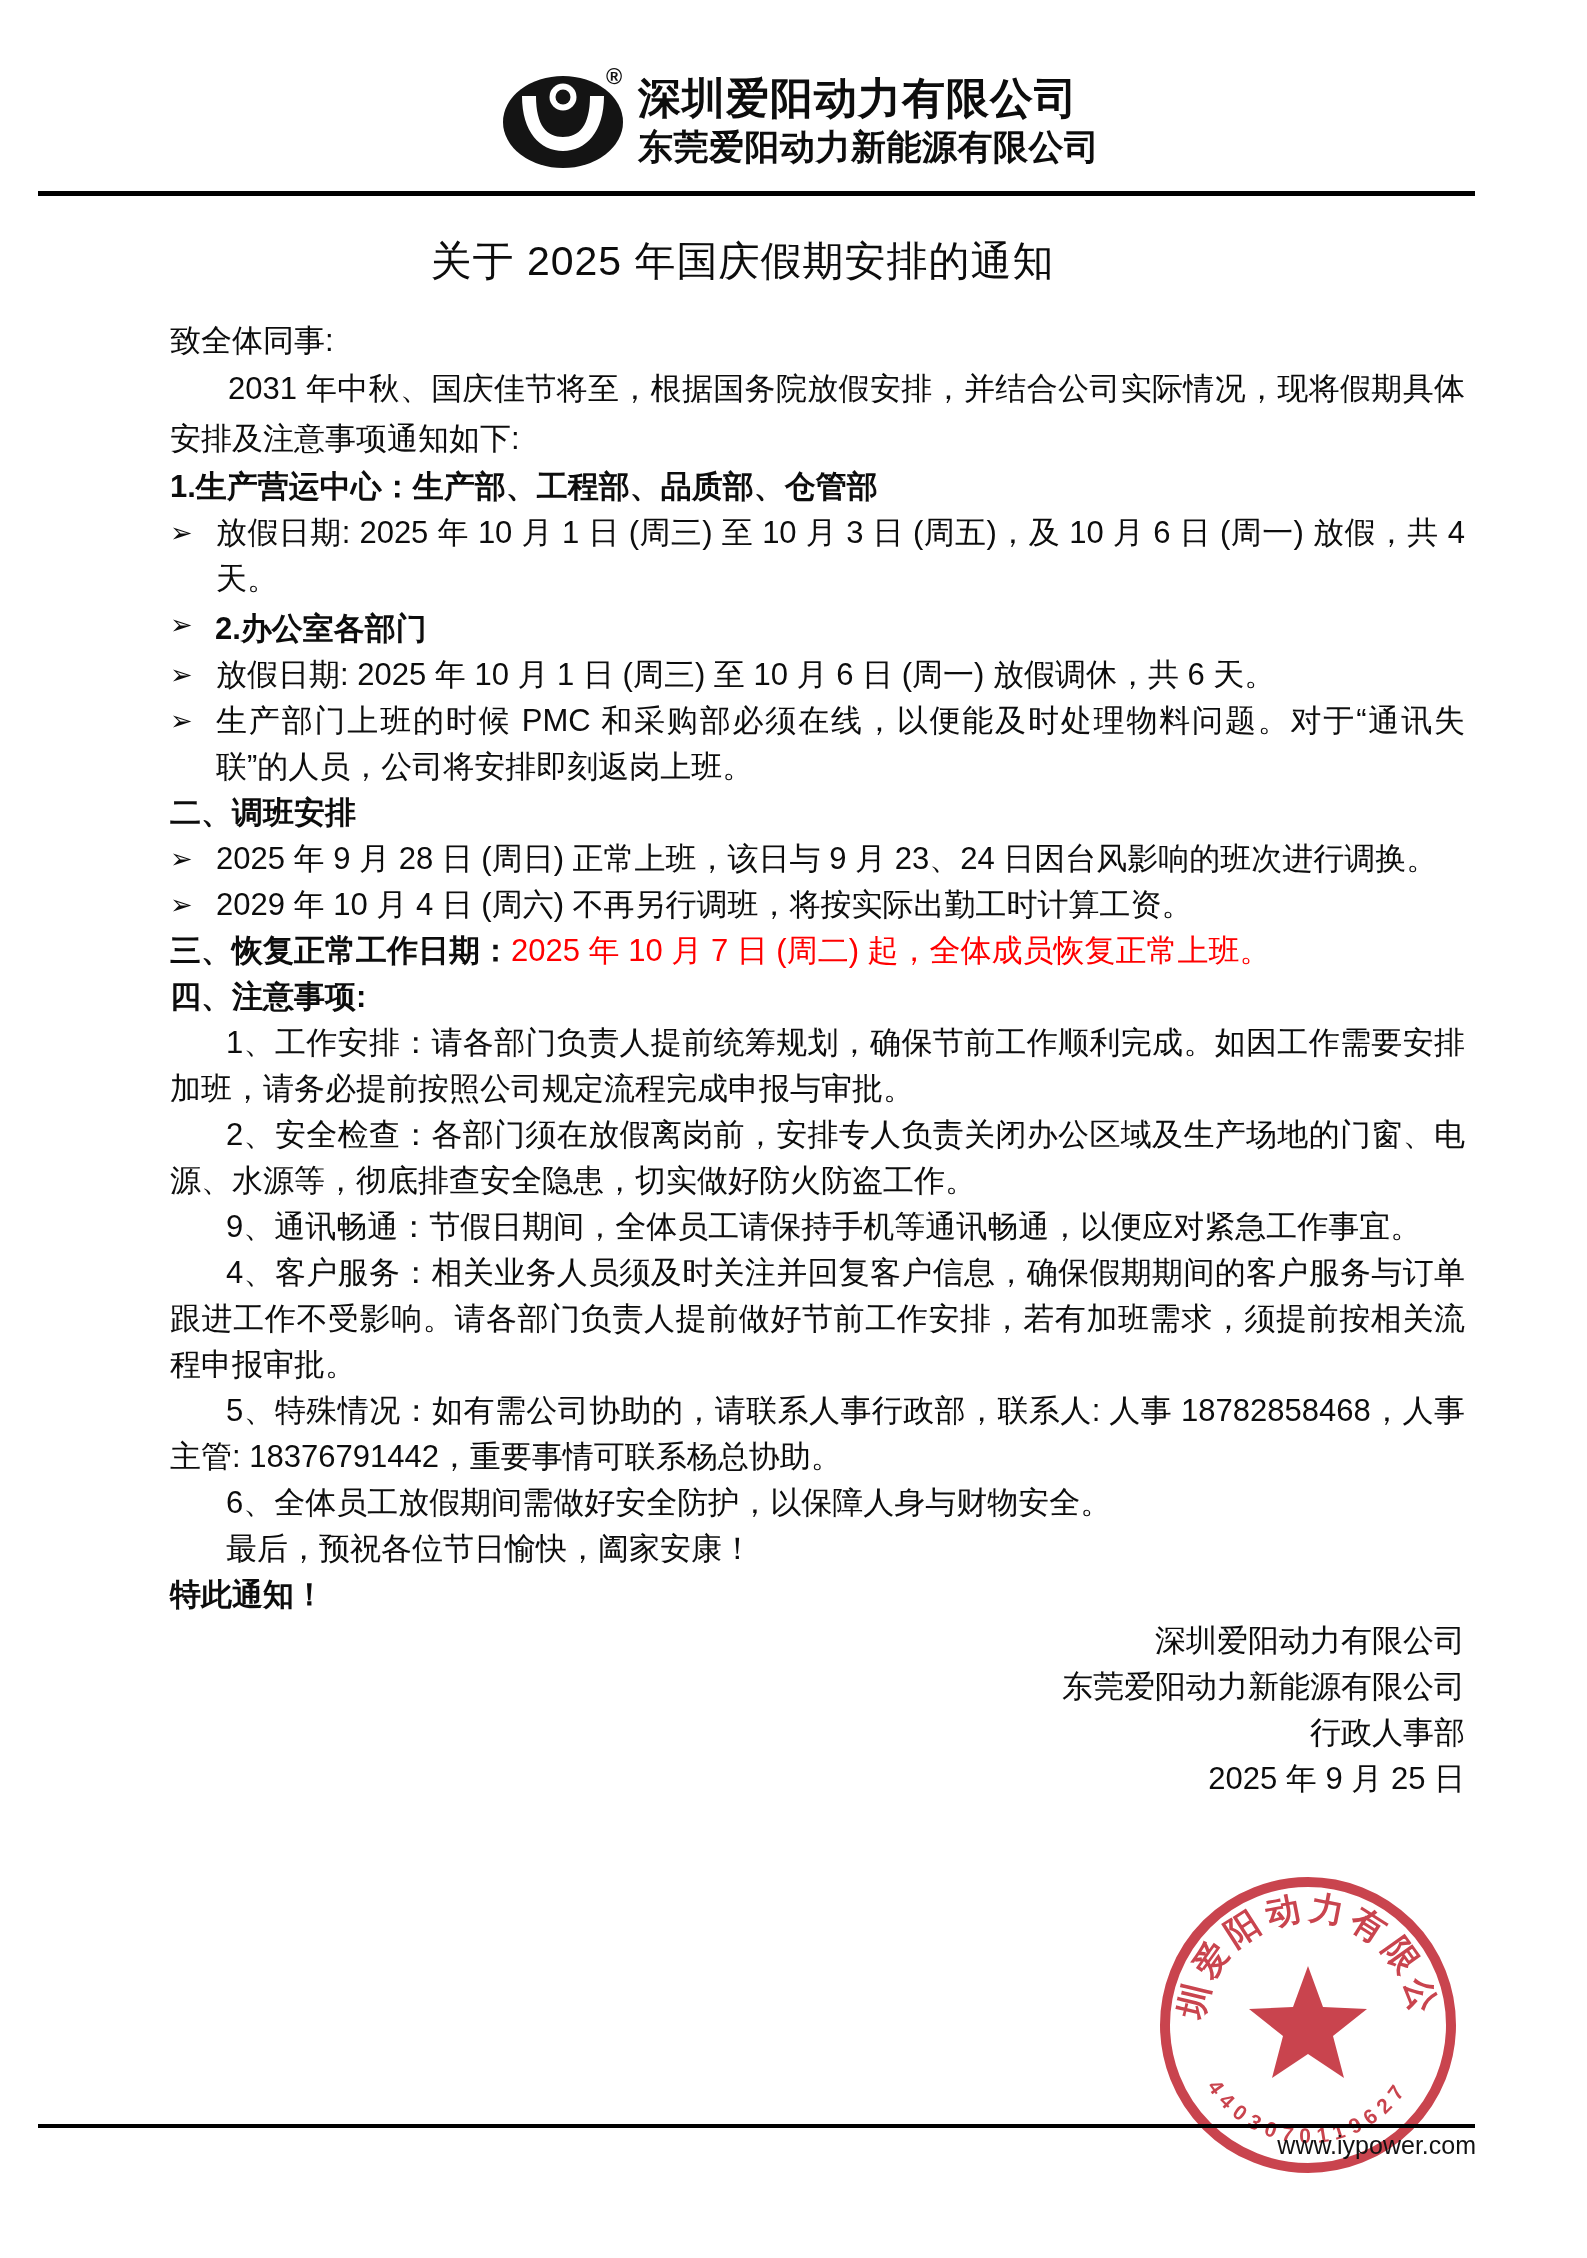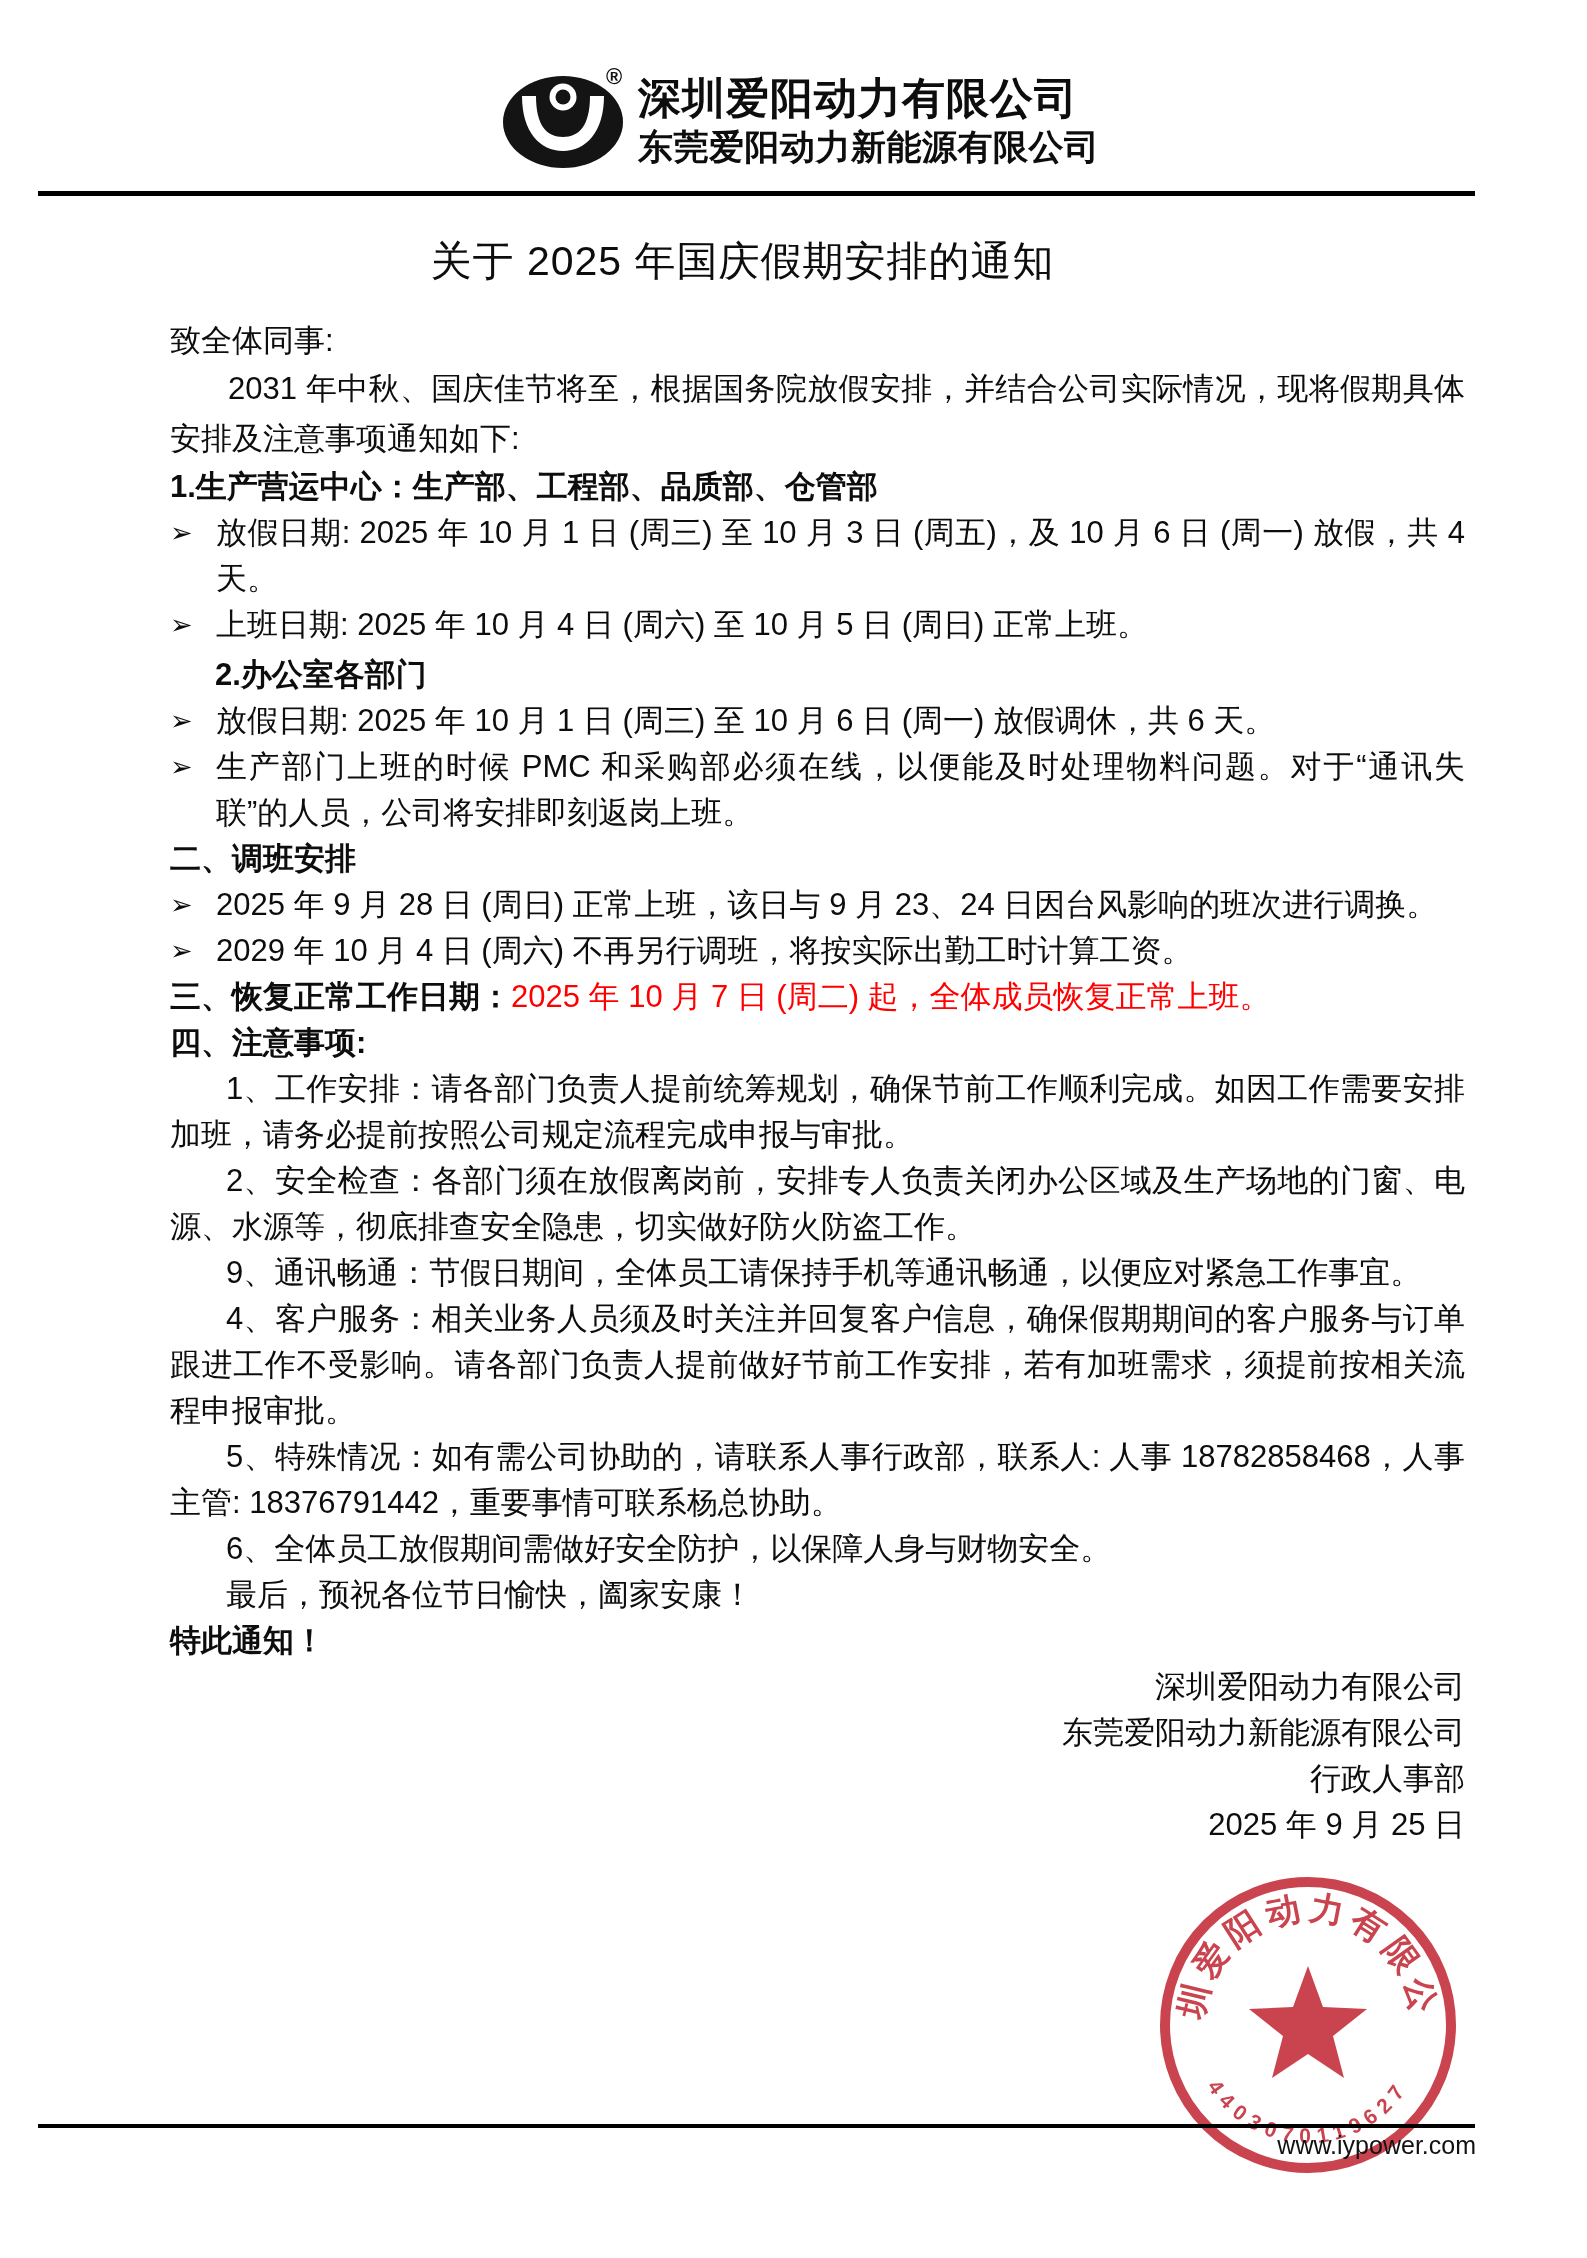--- a/index.html
+++ b/index.html
@@ -88,21 +88,20 @@
     <p class="intro">2031 年中秋、国庆佳节将至，根据国务院放假安排，并结合公司实际情况，现将假期具体安排及注意事项通知如下:</p>
 
     <div class="sub-head">1.生产营运中心：生产部、工程部、品质部、仓管部</div>
 
     <div class="bullet">
       <span class="bl">➢</span>
       <span>放假日期: 2025 年 10 月 1 日 (周三) 至 10 月 3 日 (周五)，及 10 月 6 日 (周一) 放假，共 4 天。</span>
     </div>
     <div class="bullet">
       <span class="bl">➢</span>
-      <span>上班日期: 2025 年 10 月 4 日 (周六) 至 10 月 5 日 (周日) 正常上班。</span>
     </div>
 
     <div class="sub-head second">2.办公室各部门</div>
 
     <div class="bullet">
       <span class="bl">➢</span>
       <span>放假日期: 2025 年 10 月 1 日 (周三) 至 10 月 6 日 (周一) 放假调休，共 6 天。</span>
     </div>
     <div class="bullet">
       <span class="bl">➢</span>

